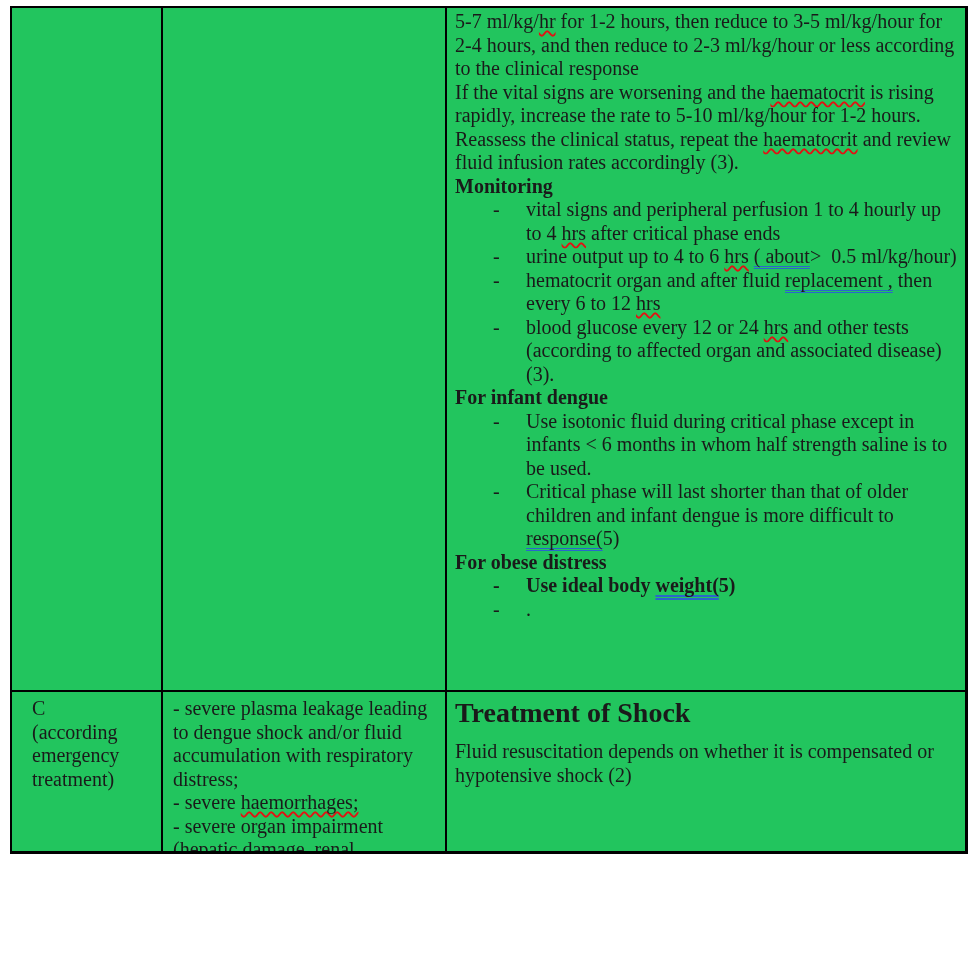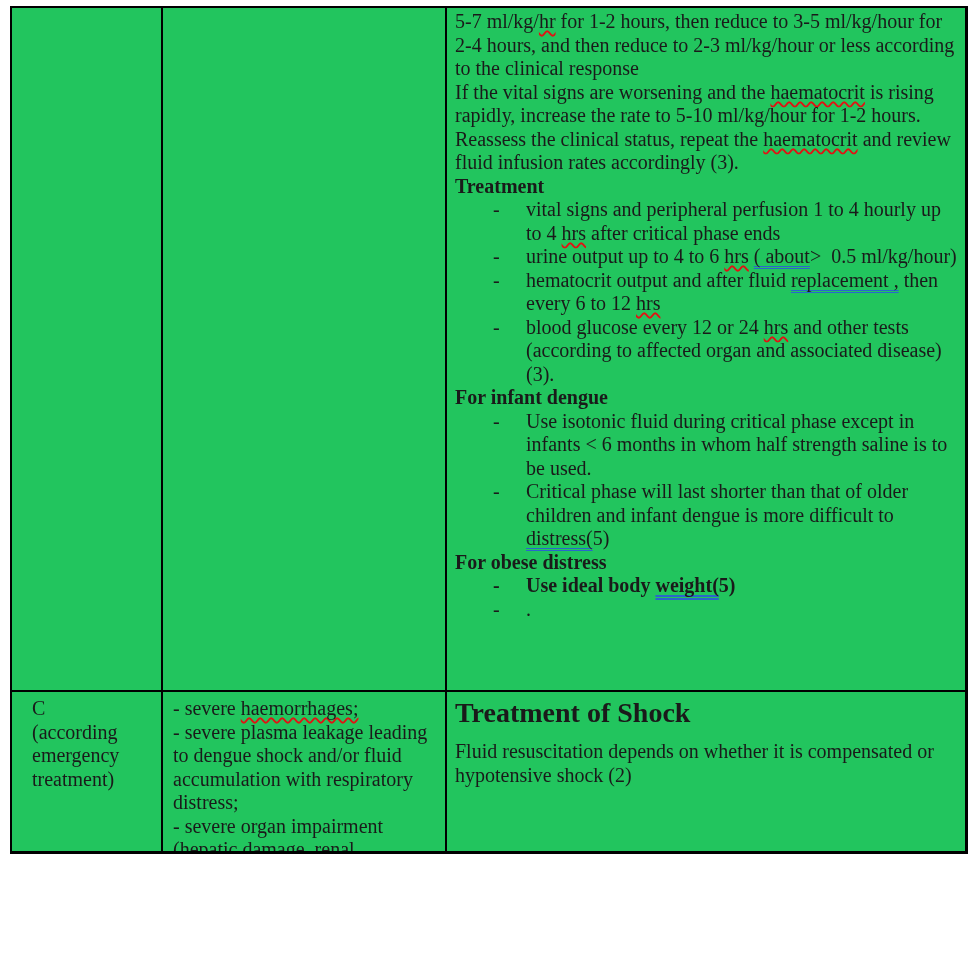--- a/index.html
+++ b/index.html
@@ -56,40 +56,40 @@
 </style>
 </head>
 <body style="--text: #1a1a1a; --border: #000000; --spell: #e01313; --grammar: #2a66cc;">
 
 <div class="doc-table">
   <div class="cell bR bB r1c1"></div>
   <div class="cell bR bB r1c2"></div>
   <div class="cell bB r1c3">
       <div class="blk p"><span>5-7 ml/kg/</span><span class="spell">hr</span><span> for 1-2 hours, then reduce to 3-5 ml/kg/hour for 2-4 hours, and then reduce to 2-3 ml/kg/hour or less according to the clinical response</span></div>
       <div class="blk p"><span>If the vital signs are worsening and the </span><span class="spell">haematocrit</span><span> is rising rapidly, increase the rate to 5-10 ml/kg/hour for 1-2 hours. Reassess the clinical status, repeat the </span><span class="spell">haematocrit</span><span> and review fluid infusion rates accordingly (3).</span></div>
-      <div class="blk h"><span>Treatment</span></div>
+      <div class="blk h"><span>Monitoring</span></div>
       <div class="blk li"><span class="dash">-</span><span class="litext"><span>vital signs and peripheral perfusion 1 to 4 hourly up to 4 </span><span class="spell">hrs</span><span> after critical phase ends</span></span></div>
       <div class="blk li"><span class="dash">-</span><span class="litext"><span>urine output up to 4 to 6 </span><span class="spell">hrs</span><span> </span><span class="gram">( about</span><span>&gt;&nbsp; 0.5 ml/kg/hour)</span></span></div>
-      <div class="blk li"><span class="dash">-</span><span class="litext"><span>hematocrit output and after fluid </span><span class="gram">replacement ,</span><span> then every 6 to 12 </span><span class="spell">hrs</span></span></div>
+      <div class="blk li"><span class="dash">-</span><span class="litext"><span>hematocrit organ and after fluid </span><span class="gram">replacement ,</span><span> then every 6 to 12 </span><span class="spell">hrs</span></span></div>
       <div class="blk li"><span class="dash">-</span><span class="litext"><span>blood glucose every 12 or 24 </span><span class="spell">hrs</span><span> and other tests (according to affected organ and associated disease) (3).</span></span></div>
       <div class="blk h"><span>For infant dengue</span></div>
       <div class="blk li"><span class="dash">-</span><span class="litext"><span>Use isotonic fluid during critical phase except in infants &lt; 6 months in whom half strength saline is to be used.</span></span></div>
-      <div class="blk li"><span class="dash">-</span><span class="litext"><span>Critical phase will last shorter than that of older children and infant dengue is more difficult to </span><span class="gram">distress(</span><span>5)</span></span></div>
+      <div class="blk li"><span class="dash">-</span><span class="litext"><span>Critical phase will last shorter than that of older children and infant dengue is more difficult to </span><span class="gram">response(</span><span>5)</span></span></div>
       <div class="blk h"><span>For obese distress</span></div>
       <div class="blk li b"><span class="dash">-</span><span class="litext"><span class="b">Use ideal body </span><span class="b gram">weight(</span><span class="b">5)</span></span></div>
       <div class="blk li"><span class="dash">-</span><span class="litext"><span>.</span></span></div>
     </div>
   <div class="cell bR r2c1">
       <div class="blk p"><span>C</span></div>
       <div class="blk p"><span>(according</span></div>
       <div class="blk p"><span>emergency</span></div>
       <div class="blk p"><span>treatment)</span></div>
     </div>
   <div class="cell bR r2c2">
+      <div class="blk p"><span>- severe plasma leakage leading to dengue shock and/or fluid accumulation with respiratory distress;</span></div>
       <div class="blk p"><span>- severe </span><span class="spell">haemorrhages;</span></div>
-      <div class="blk p"><span>- severe plasma leakage leading to dengue shock and/or fluid accumulation with respiratory distress;</span></div>
       <div class="blk p"><span>- severe organ impairment (hepatic damage, renal impairment, </span><span class="spell">cardiomyopathy,encephalopathy</span><span> or encephalitis(2)</span></div>
     </div>
   <div class="cell r2c3">
       <div class="blk h1"><span>Treatment of Shock</span></div>
       <div class="blk p"><span>Fluid resuscitation depends on whether it is compensated or hypotensive shock (2)</span></div>
     </div>
 </div>
 
 </body></html>

